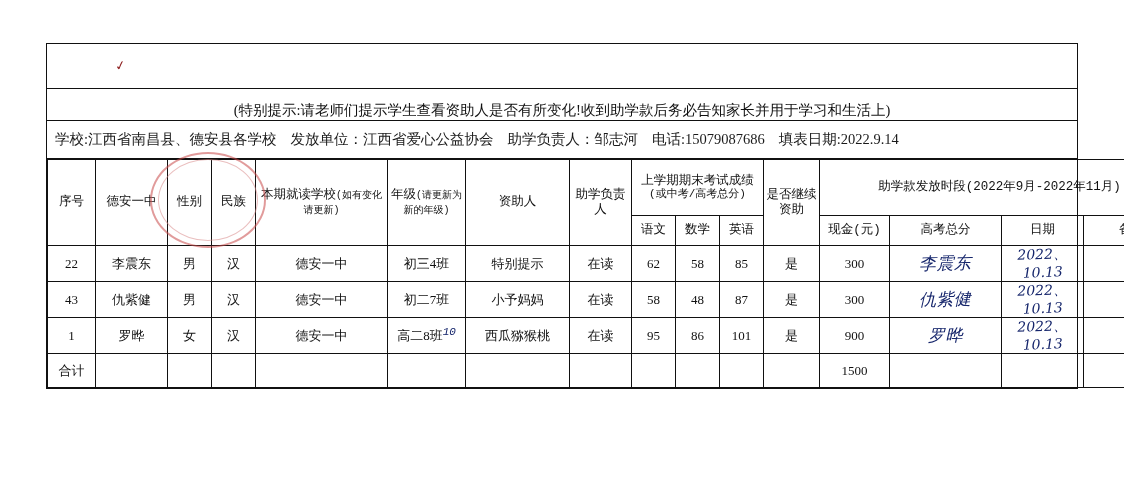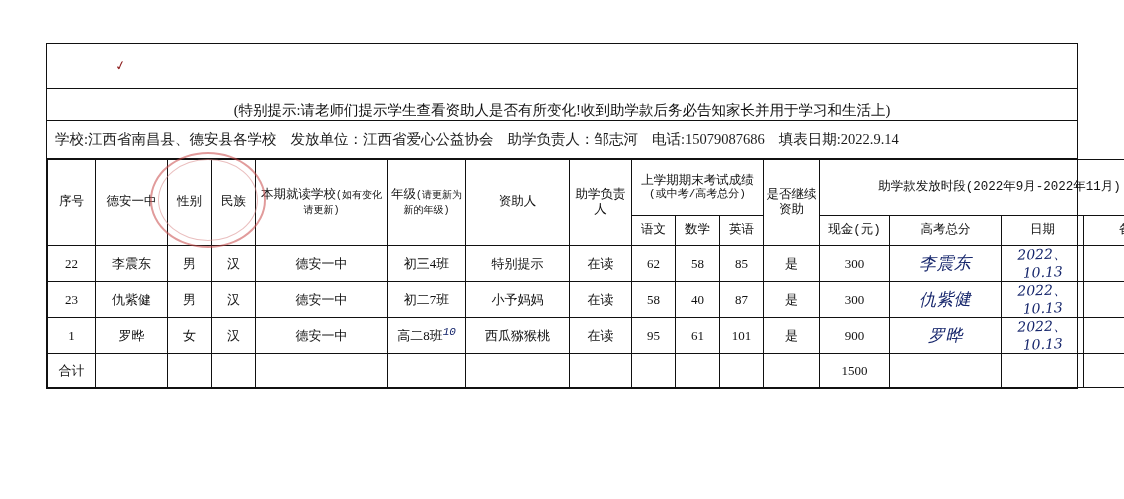--- a/index.html
+++ b/index.html
@@ -233,48 +233,48 @@
         <td>62</td>
         <td>58</td>
         <td>85</td>
         <td>是</td>
         <td>300</td>
         <td><span class="hand">李震东</span></td>
         <td><span class="hand-date">2022、10.13</span></td>
         <td></td>
       </tr>
       <tr class="data-row">
-        <td>23</td>
+        <td>43</td>
         <td>仇紫健</td>
         <td>男</td>
         <td>汉</td>
         <td>德安一中</td>
         <td>初二7班</td>
         <td>小予妈妈</td>
         <td>在读</td>
         <td>58</td>
-        <td>40</td>
+        <td>48</td>
         <td>87</td>
         <td>是</td>
         <td>300</td>
         <td><span class="hand">仇紫健</span></td>
         <td><span class="hand-date">2022、10.13</span></td>
         <td></td>
       </tr>
       <tr class="data-row">
         <td>1</td>
         <td>罗晔</td>
         <td>女</td>
         <td>汉</td>
         <td>德安一中</td>
         <td><span class="cls-edit">高二8班</span><span class="hand-sup">10</span></td>
         <td>西瓜猕猴桃</td>
         <td>在读</td>
         <td>95</td>
-        <td>61</td>
+        <td>86</td>
         <td>101</td>
         <td>是</td>
         <td>900</td>
         <td><span class="hand">罗晔</span></td>
         <td><span class="hand-date">2022、10.13</span></td>
         <td></td>
       </tr>
       <tr class="total-row">
         <td>合计</td>
         <td></td>

